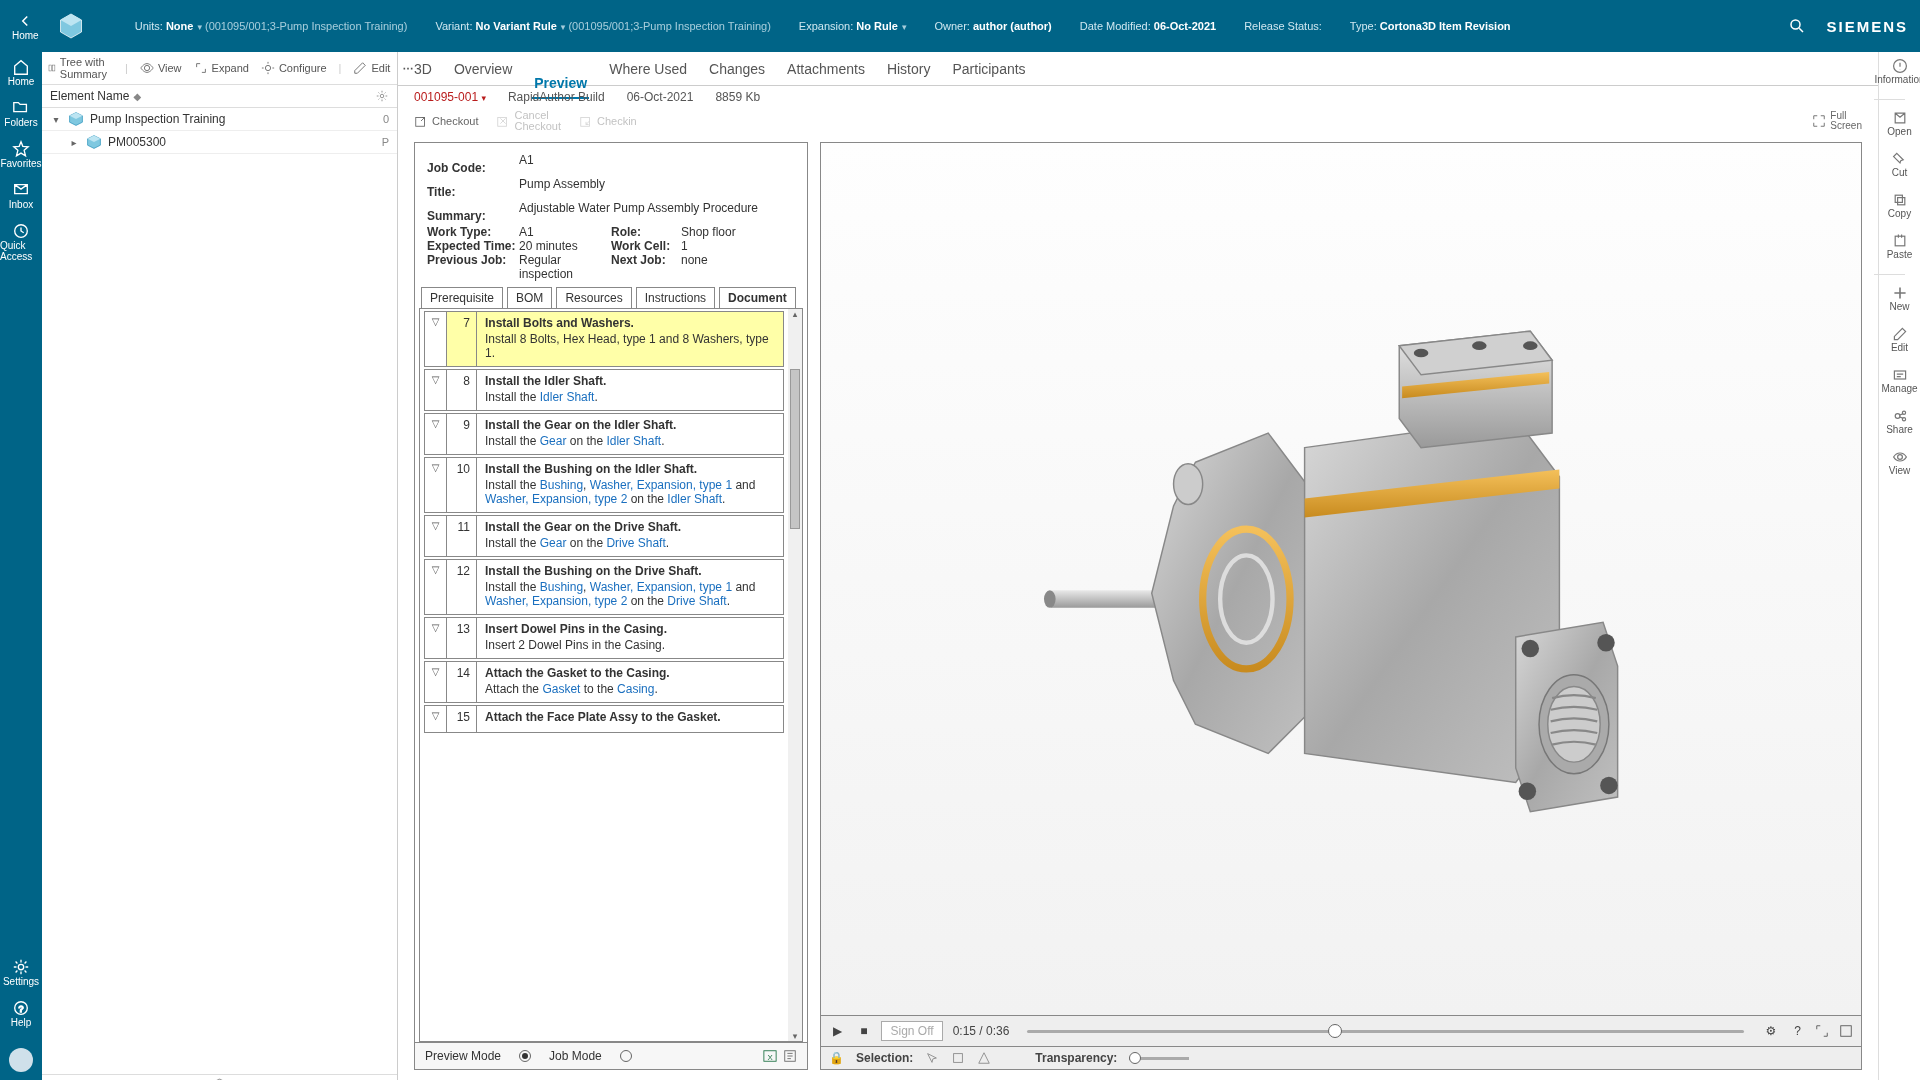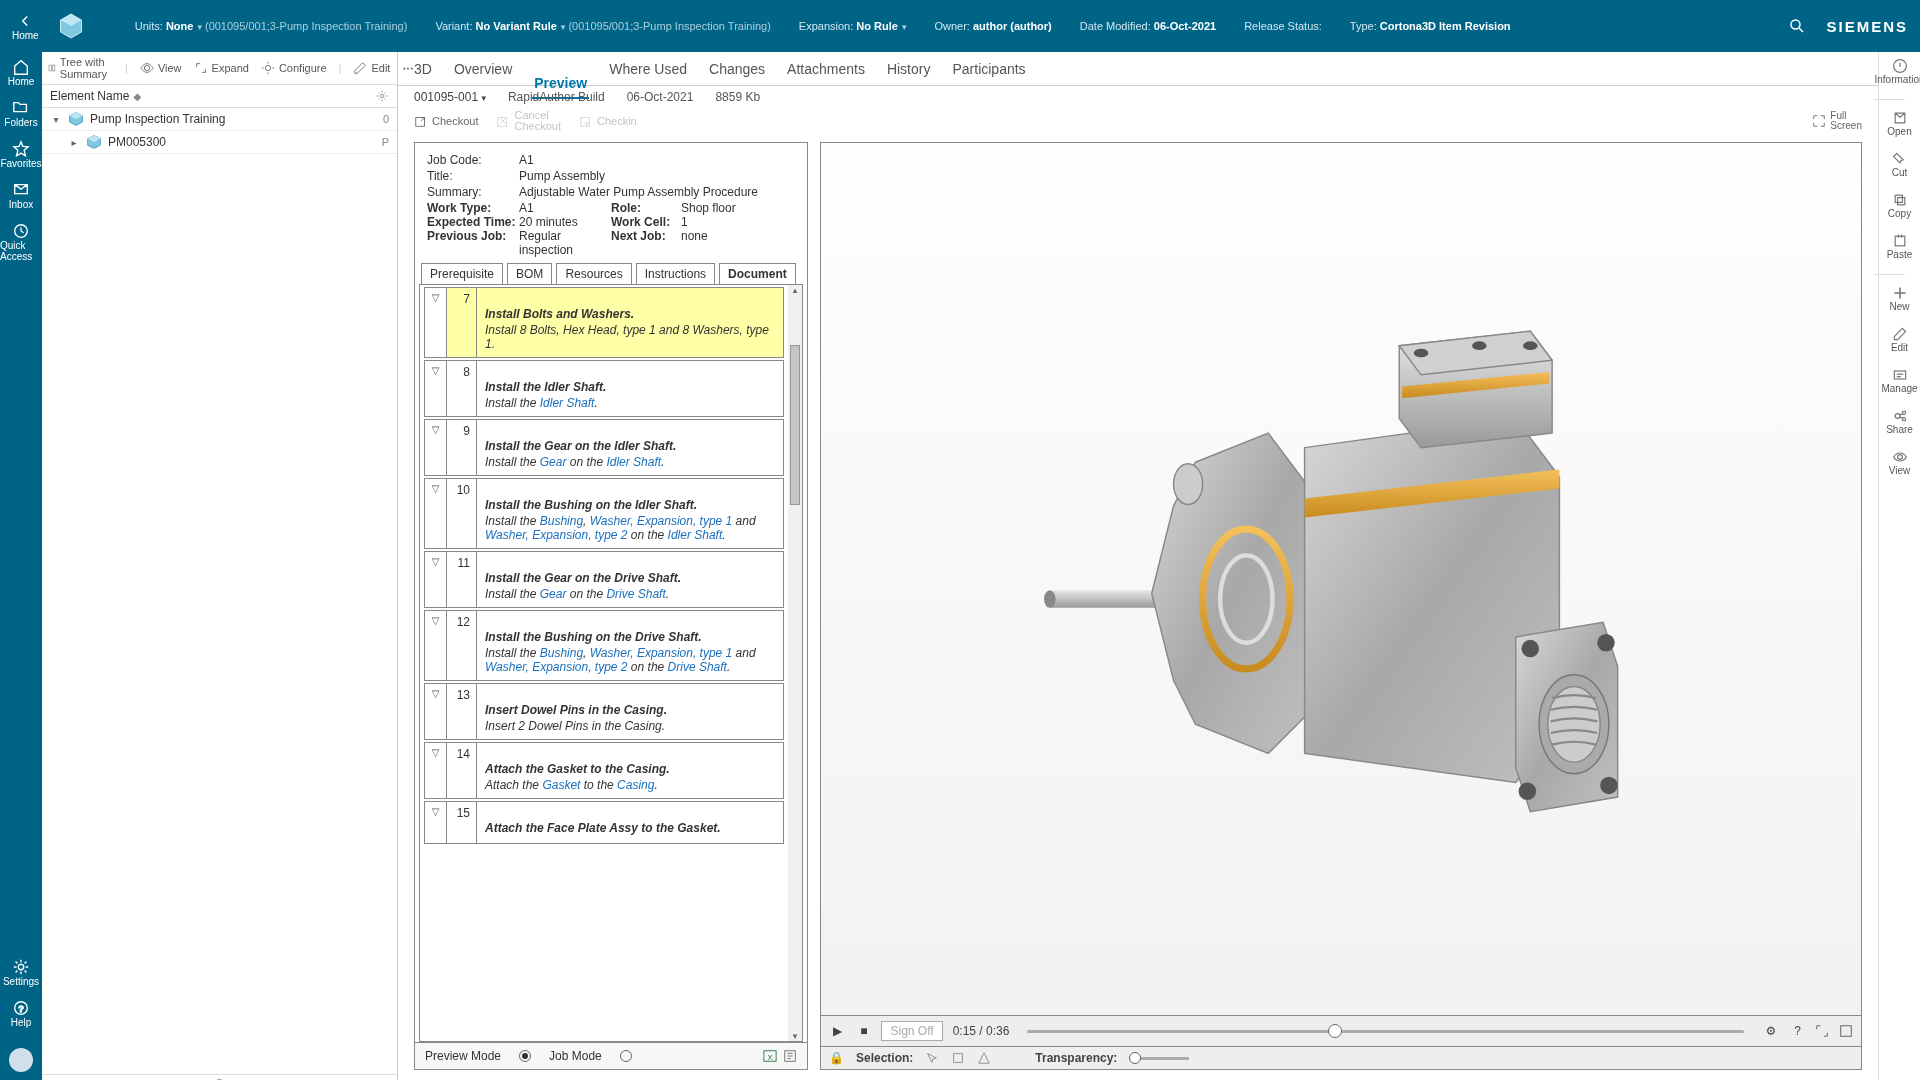--- a/index.html
+++ b/index.html
@@ -51,50 +51,50 @@
 .right-rail .rail-item { display: flex; flex-direction: column; align-items: center; font-size: 10px; margin-bottom: 14px; cursor: pointer; }
 .right-rail .rail-item .ic { width: 16px; height: 16px; }
 .right-rail hr { width: 60%; border: none; border-top: 1px solid #ddd; margin: 4px 0 10px; }
 
 
 .main-col { flex: 1; display: flex; flex-direction: column; min-width: 0; }
 .main-tabs { border-bottom: 1px solid #ccc; padding: 0 14px; display: flex; gap: 18px; height: 34px; align-items: center; font-size: 14px; color: #555; }
 .main-tabs .tab { cursor: pointer; padding: 6px 2px; }
 .main-tabs .tab.active { color: #0077aa; border-bottom: 2px solid #0077aa; font-weight: 600; margin-top: 31px; }
 .preview-info { padding: 4px 16px; font-size: 12px; color: #555; display: flex; gap: 22px; align-items: center; }
-.preview-info .ver { color: #404040; }
+.preview-info .ver { color: #b91c1c; }
 .action-row { padding: 2px 16px; display: flex; align-items: center; gap: 18px; color: #666; font-size: 11px; }
 .action-row .act { display: flex; align-items: center; gap: 4px; cursor: pointer; }
 .action-row .act.disabled { opacity: .4; }
 .action-row .right-acts { margin-left: auto; display: flex; gap: 6px; align-items: center; }
 
 .content-row { flex: 1; display: flex; gap: 12px; padding: 8px 16px 10px; min-height: 0; }
 
 
 .doc-panel { width: 394px; border: 1px solid #888; display: flex; flex-direction: column; background: #fff; }
 .job-meta { padding: 10px 12px 6px; font-size: 12px; }
 .job-meta .meta-row { display: flex; margin-bottom: 2px; }
-.job-meta .meta-row .lbl { font-weight: 400; min-width: 92px; }
+.job-meta .meta-row .lbl { font-weight: 700; min-width: 92px; margin-top: 8px; }
 .job-meta .meta-two { display: flex; }
 .job-meta .meta-two > div { flex: 1; display: flex; }
 .job-meta .meta-two .lbl { font-weight: 700; min-width: 92px; }
 
 .doc-tabs { display: flex; padding: 0 6px; gap: 4px; }
 .doc-tabs .dtab { border: 1px solid #888; border-bottom: none; padding: 3px 8px; font-size: 12px; background: #fff; cursor: pointer; }
 .doc-tabs .dtab.active { font-weight: 700; position: relative; z-index: 2; }
 
 .steps-box { border: 1px solid #888; margin: 0 4px; flex: 1; display: flex; min-height: 0; }
 .steps-scroll { flex: 1; overflow-y: auto; }
 .steps-scrollbar { width: 14px; background: #f0f0f0; display: flex; flex-direction: column; align-items: center; }
 .steps-scrollbar .thumb { width: 10px; background: #c5c5c5; border: 1px solid #999; }
 .step-row { display: flex; border: 1px solid #888; margin: 2px 4px; background: #fff; }
 .step-row.highlight .step-body, .step-row.highlight .step-num { background: #ffffa8; }
 .step-collapse { width: 22px; display: flex; align-items: flex-start; justify-content: center; padding-top: 4px; color: #555; font-size: 10px; border-right: 1px solid #888; }
 .step-num { width: 30px; text-align: right; padding: 4px 6px 0 0; border-right: 1px solid #888; font-size: 12px; }
-.step-body { flex: 1; padding: 19px 8px 6px; font-size: 12px; font-style: italic; }
+.step-body { flex: 1; padding: 4px 8px 6px; font-size: 12px; }
 .step-body .st-title { font-weight: 700; margin-bottom: 2px; }
 .step-body .st-desc a { color: #1a6fbf; text-decoration: none; }
 
 .doc-footer { border-top: 1px solid #888; padding: 6px 10px; display: flex; align-items: center; gap: 18px; font-size: 12px; background: #f7f7f7; }
 .doc-footer .radio { width: 12px; height: 12px; border: 1px solid #666; border-radius: 50%; display: inline-flex; align-items: center; justify-content: center; }
 .doc-footer .radio.checked::after { content: ""; width: 6px; height: 6px; background: #333; border-radius: 50%; }
 .doc-footer .right-ico { margin-left: auto; display: flex; gap: 6px; }
 
 
 .viewer-panel { flex: 1; border: 1px solid #888; display: flex; flex-direction: column; background: #fff; min-width: 0; }

